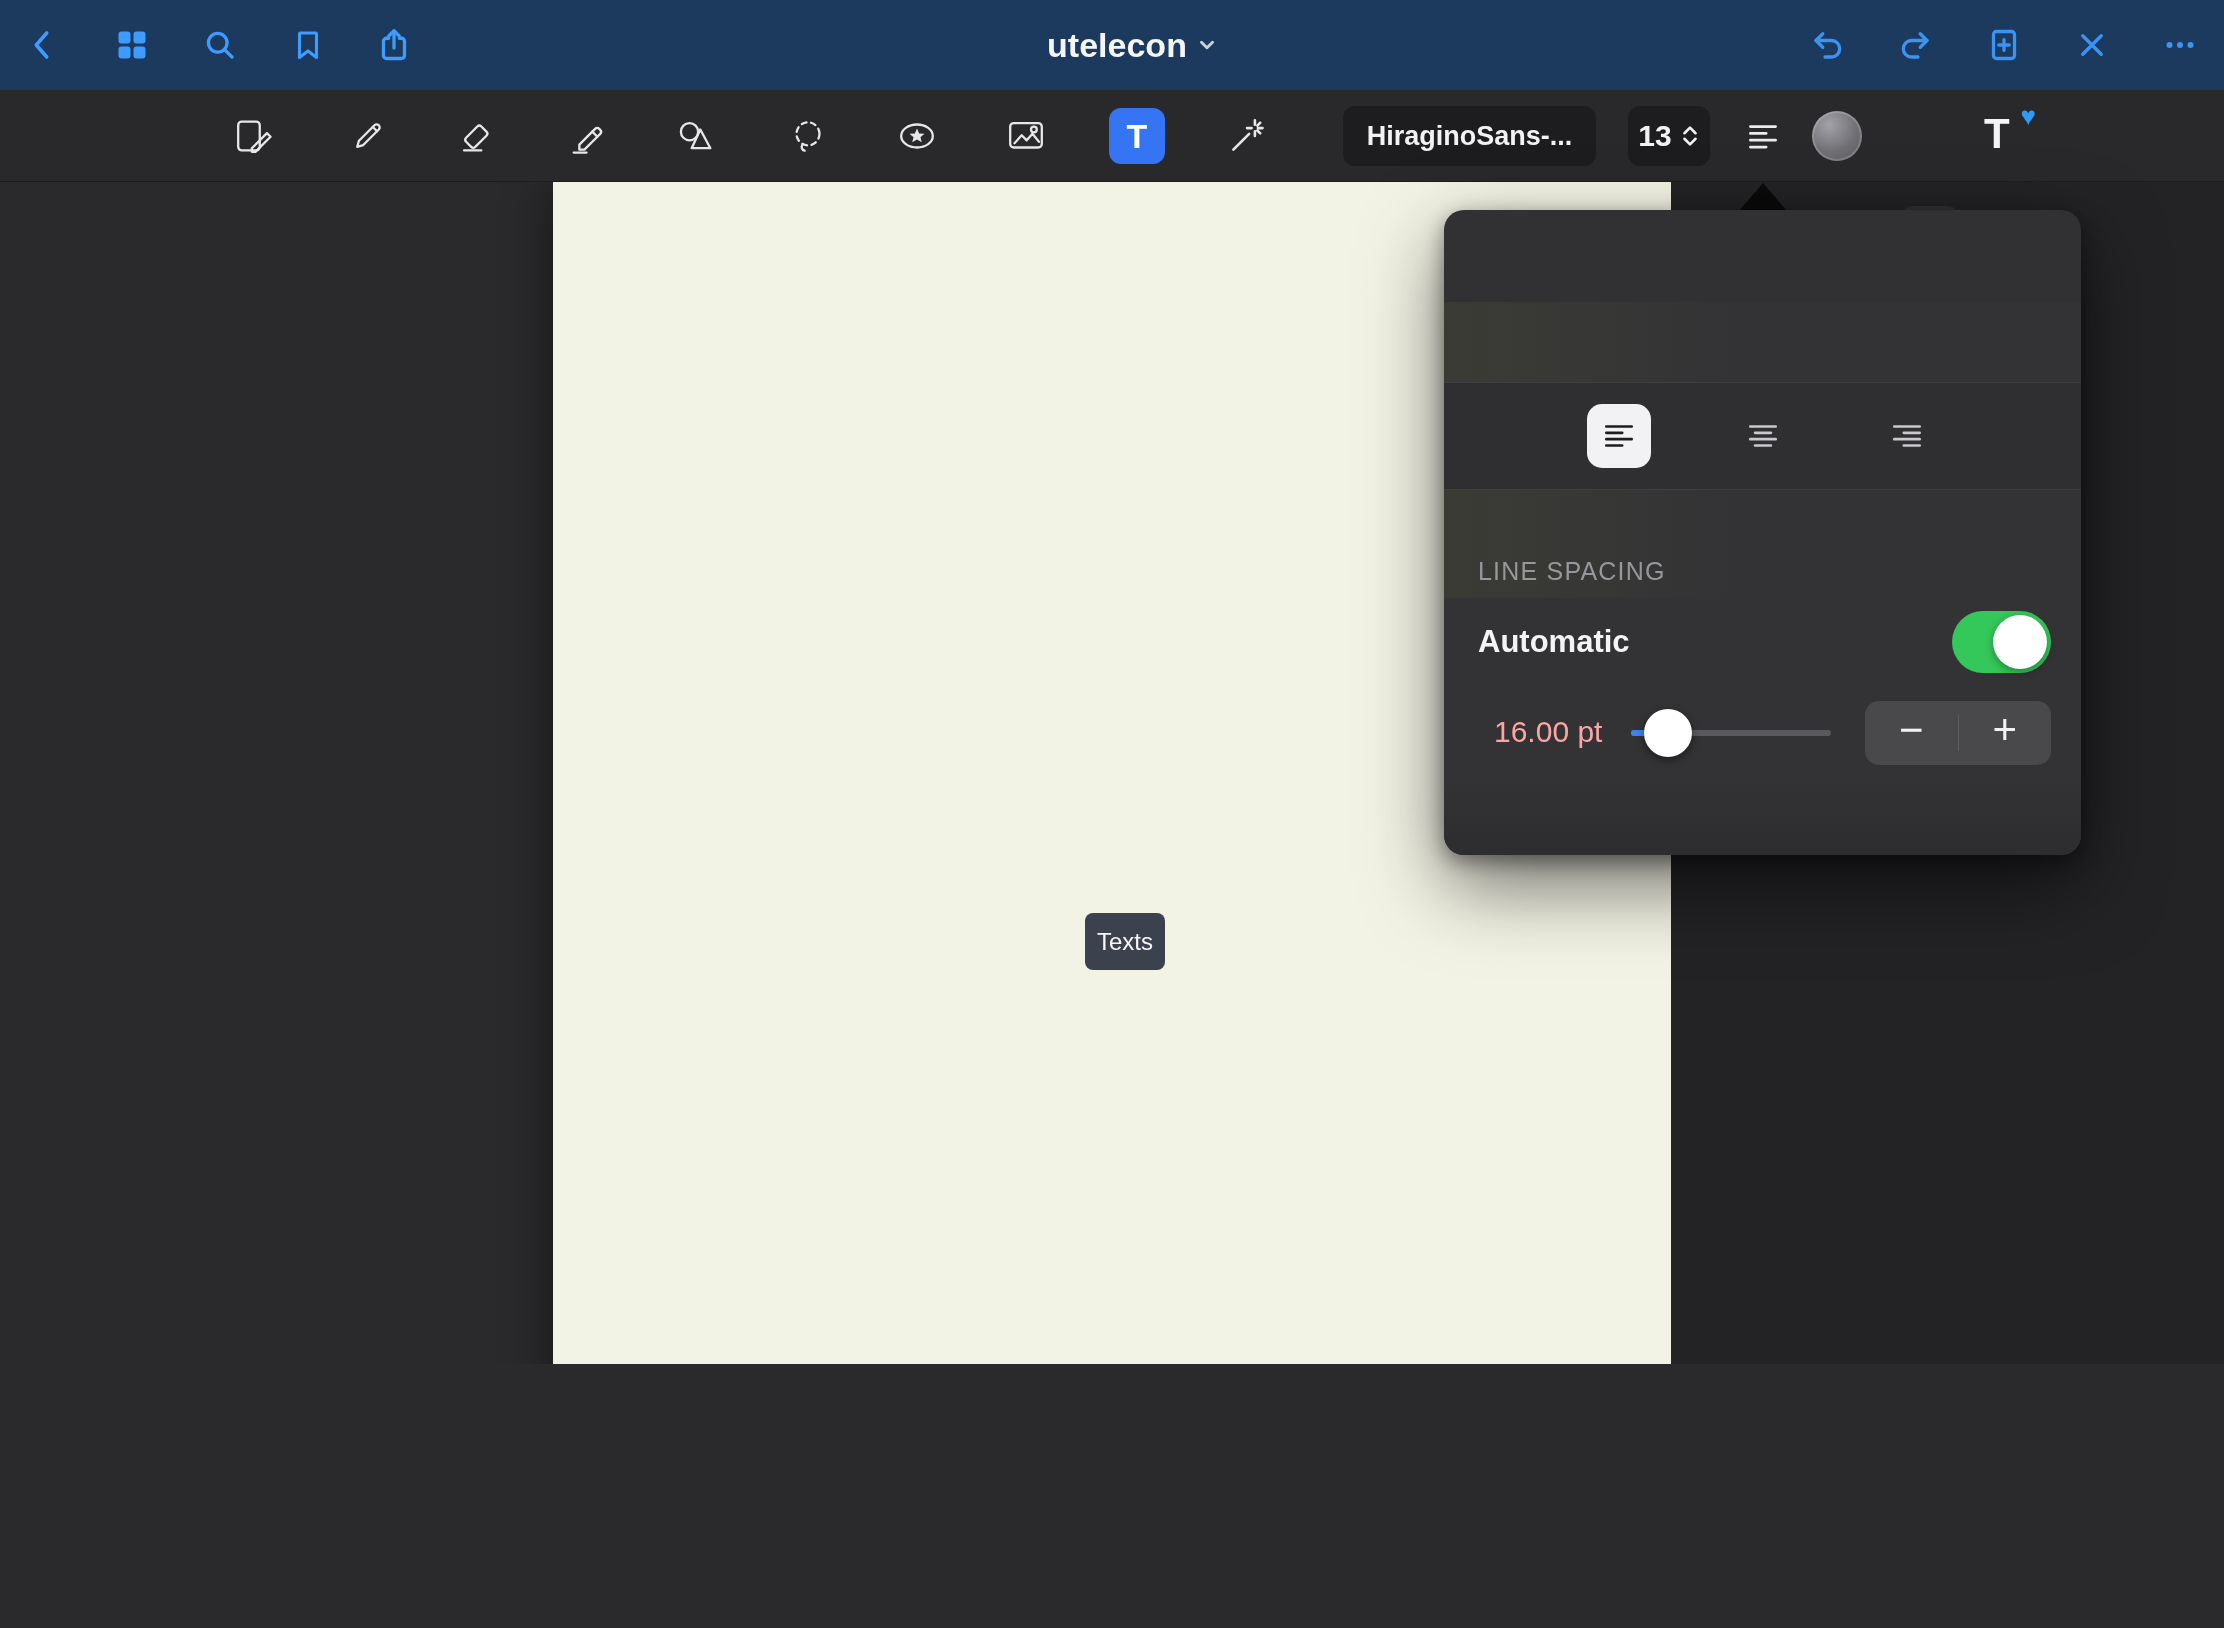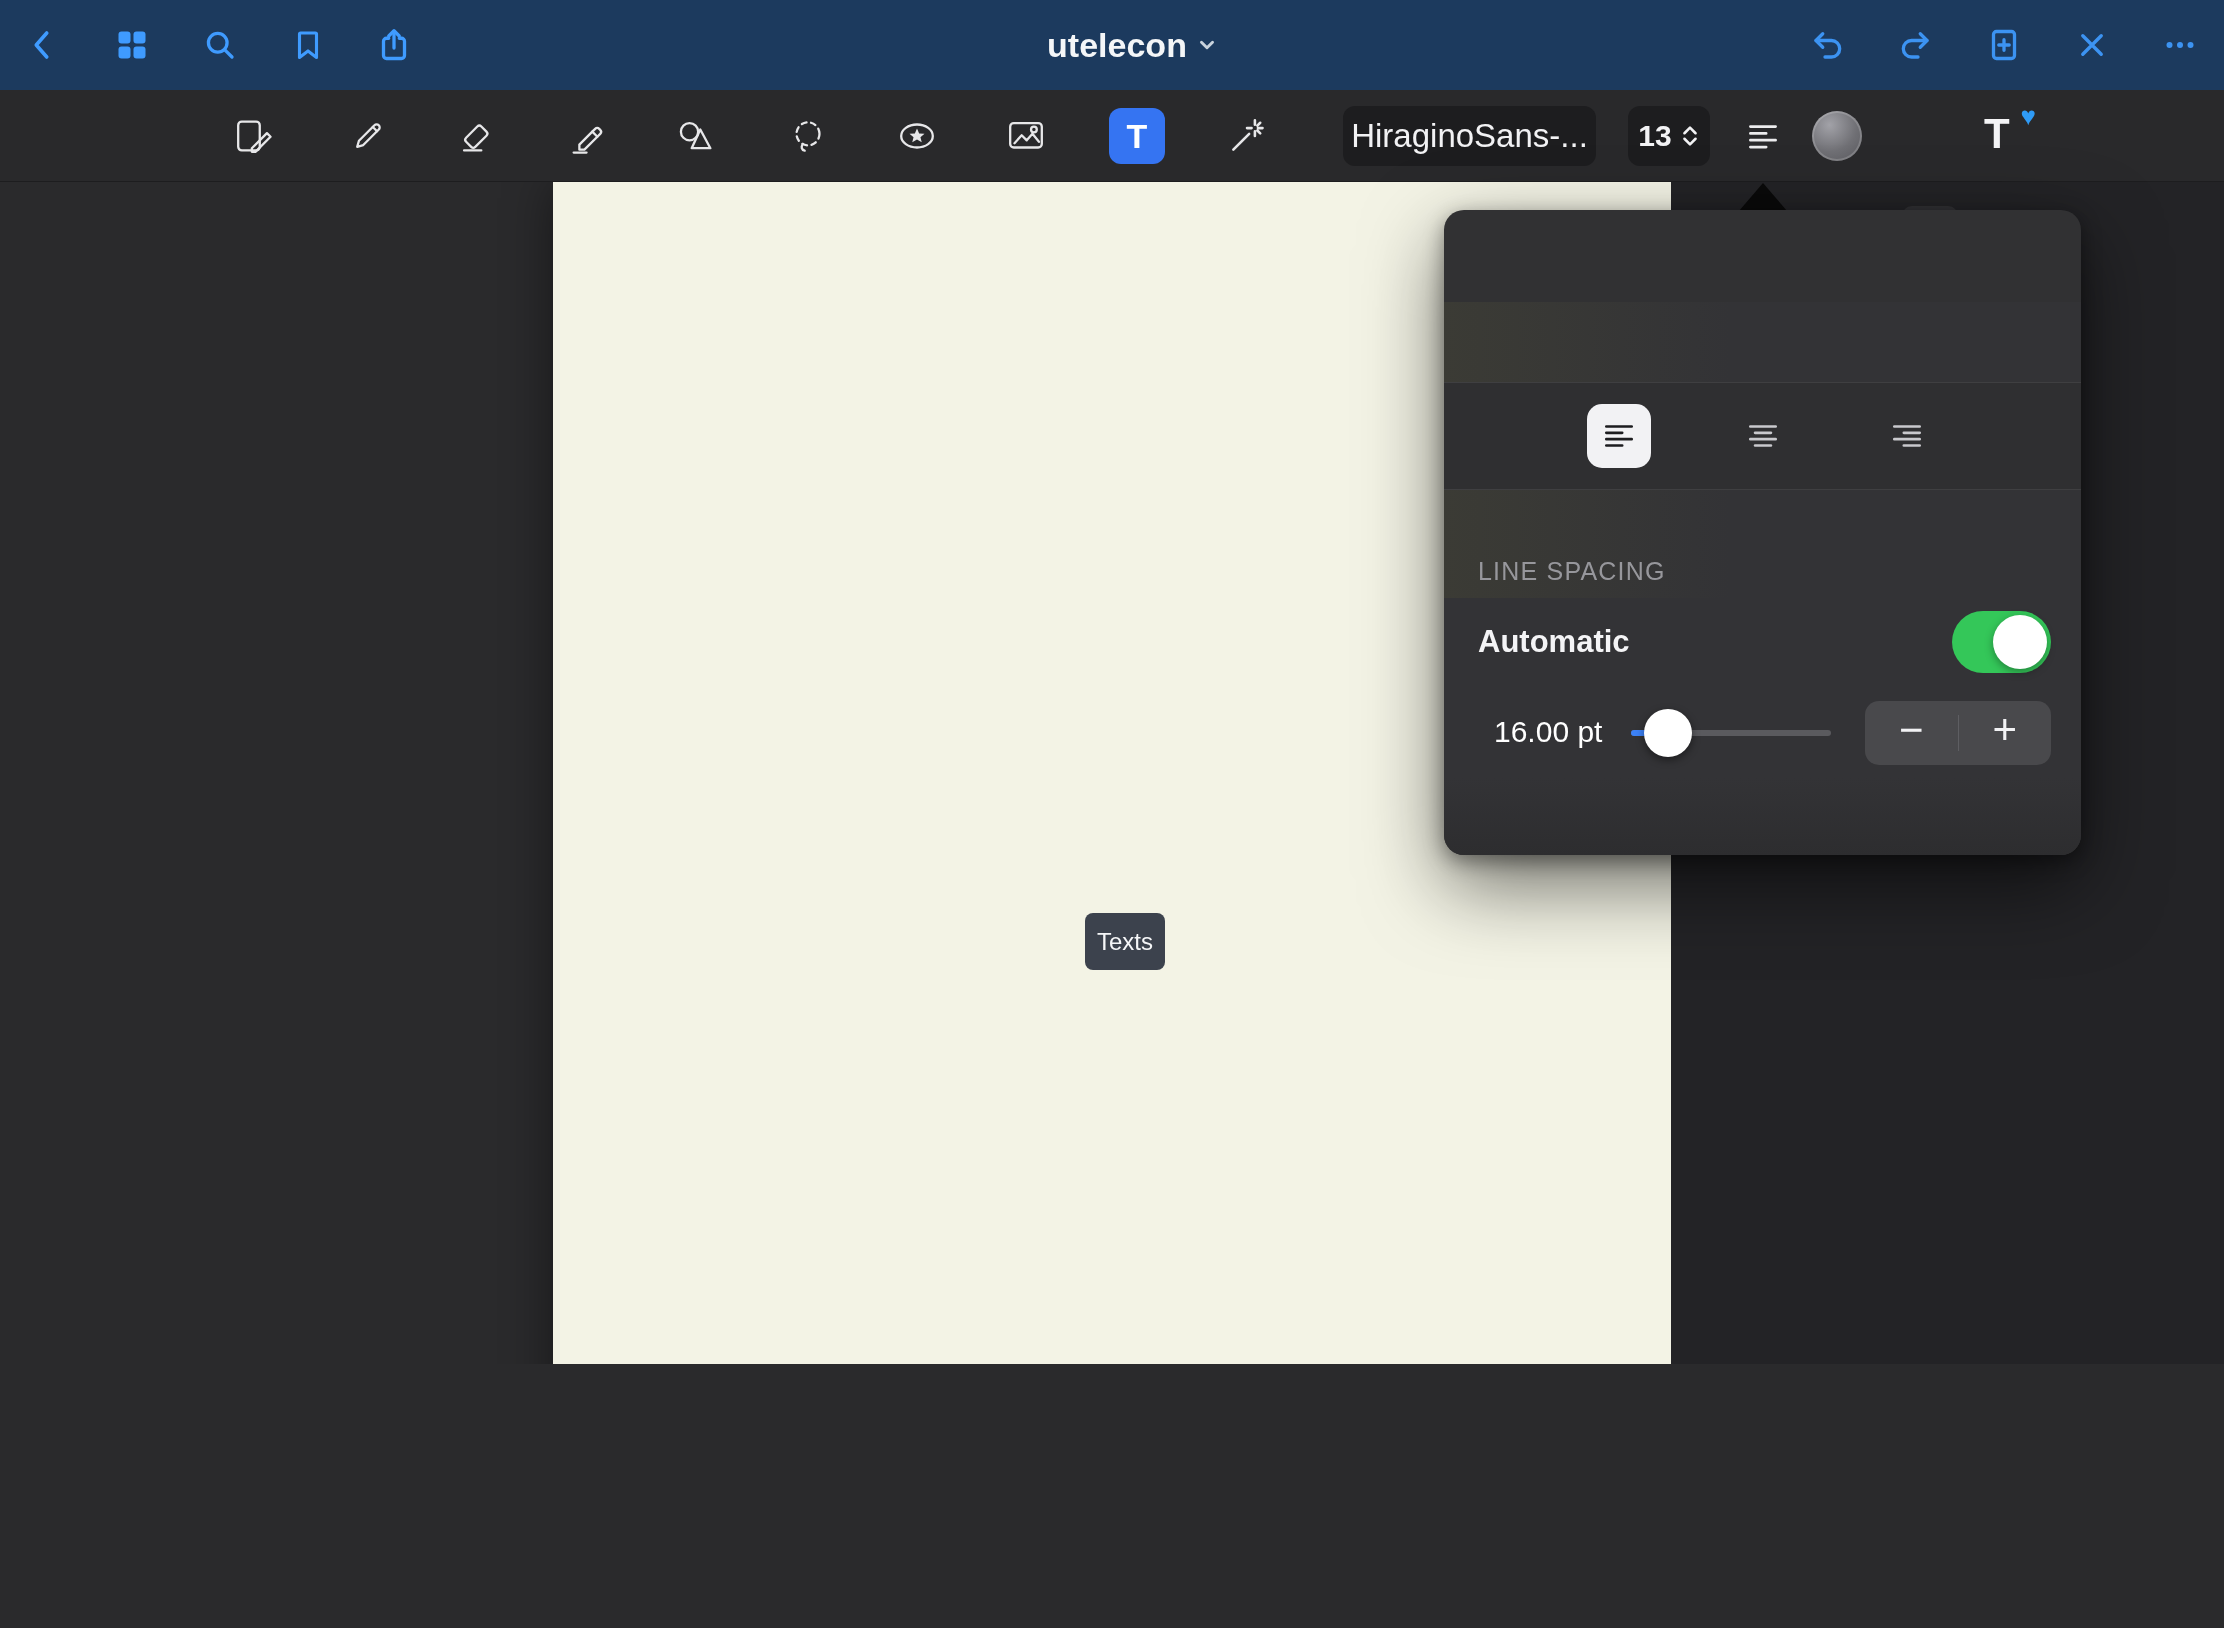--- a/index.html
+++ b/index.html
@@ -13,21 +13,21 @@
   .nav-title { position:absolute; left:1012px; top:0; width:240px; height:90px; display:flex; align-items:center; justify-content:center; gap:10px; background:none; border:none; cursor:pointer; }
   .nav-title .t { color:#f4f6f8; font-size:34px; font-weight:700; }
   .nav-right { opacity:.92; }
 
   
   .toolbar { position:absolute; left:0; top:90px; width:2224px; height:92px; background:#29292b; border-bottom:1px solid #1d1d1f; z-index:30; }
   .tool { position:absolute; top:18px; width:56px; height:56px; display:flex; align-items:center; justify-content:center; background:none; border:none; cursor:pointer; }
   .tool.active { background:#3574f2; border-radius:12px; }
   .tool.active .glyph-t { color:#ffffff; font-size:34px; font-weight:700; line-height:1; }
   .pill { position:absolute; top:16px; height:60px; background:#1d1d1f; border-radius:12px; border:none; color:#f2f2f4; cursor:pointer; display:flex; align-items:center; justify-content:center; }
-  .font-pill { left:1343px; width:253px; font-size:33px; font-weight:400; }
+  .font-pill { left:1343px; width:253px; font-size:27px; font-weight:700; }
   .size-pill { left:1628px; width:82px; gap:8px; font-size:30px; font-weight:700; }
   .align-btn { position:absolute; left:1733px; top:16px; width:60px; height:60px; display:flex; align-items:center; justify-content:center; background:none; border:none; cursor:pointer; }
   .color-btn { position:absolute; left:1812px; top:21px; width:50px; height:50px; border-radius:50%; border:none; cursor:pointer;
                background:radial-gradient(circle at 35% 28%, #a2a2a8, #707075 55%, #58585d); box-shadow:inset 0 0 0 2px rgba(255,255,255,.18); }
   .dim-swatch { position:absolute; left:1902px; top:116px; width:56px; height:50px; border-radius:10px; background:rgba(255,255,255,.07); border:none; cursor:pointer; }
   .theart-btn { position:absolute; left:1972px; top:13px; width:66px; height:66px; background:none; border:none; cursor:pointer; }
   .theart-btn .bigT { position:absolute; left:12px; top:10px; color:#f4f4f6; font-size:42px; font-weight:700; line-height:1; }
   .theart-btn .heart { position:absolute; right:2px; top:0px; color:#2f9bf6; font-size:26px; line-height:1; }
 
   
@@ -52,21 +52,21 @@
   .hr2 { position:absolute; left:0; top:279px; width:100%; height:1px; background:#3f3f41; }
   .band-b { position:absolute; left:0; top:280px; width:100%; height:108px; background:linear-gradient(90deg,#3b3b35,#333336 45%); }
   .section-label { position:absolute; left:34px; bottom:12px; color:#97979c; font-size:25px; letter-spacing:1.2px; }
   .auto-row { position:absolute; left:0; top:388px; width:100%; height:88px; background:#333336;font-weight:bold; }
   .auto-label { position:absolute; left:34px; top:50%; transform:translateY(-50%); color:#f4f4f6; font-size:31px; }
   .toggle { position:absolute; left:508px; top:13px; width:99px; height:62px; border-radius:31px; background:#4a4a4d; cursor:pointer; }
   .toggle.on { background:#34c759; }
   .toggle .knob { position:absolute; top:4px; left:4px; width:54px; height:54px; border-radius:50%; background:#ffffff; box-shadow:0 3px 8px rgba(0,0,0,.35); transition:left .15s; }
   .toggle.on .knob { left:41px; }
   .spacing-row { position:absolute; left:0; top:476px; width:100%; height:92px; background:#333336; }
-  .spacing-value { position:absolute; left:50px; top:50%; transform:translateY(-50%); color:#ffffff; font-size:30px; }
+  .spacing-value { position:absolute; left:50px; top:50%; transform:translateY(-50%); color:#fca5a5; font-size:30px; }
   .slider { position:absolute; left:187px; top:0; width:200px; height:92px; cursor:pointer; }
   .slider .track { position:absolute; left:0; top:44px; width:200px; height:6px; border-radius:3px; background:#5a5a5e; }
   .slider .fill { position:absolute; left:0; top:44px; width:38px; height:6px; border-radius:3px; background:#3c82f7; }
   .slider .thumb { position:absolute; left:13px; top:23px; width:48px; height:48px; border-radius:50%; background:#ffffff; box-shadow:0 3px 9px rgba(0,0,0,.45); }
   .stepper { position:absolute; left:421px; top:15px; width:186px; height:64px; background:#49494c; border-radius:14px; display:flex; }
   .stepper button { flex:1; background:none; border:none; color:#f2f2f4; font-size:42px; font-weight:400; line-height:1; cursor:pointer; padding-bottom:6px; }
   .stepper .divider { width:1px; height:36px; margin-top:14px; background:#5e5e62; }
   .band-c { position:absolute; left:0; top:568px; width:100%; height:77px; background:linear-gradient(180deg,#333336,#2d2d2f); }
 </style>
 </head>

